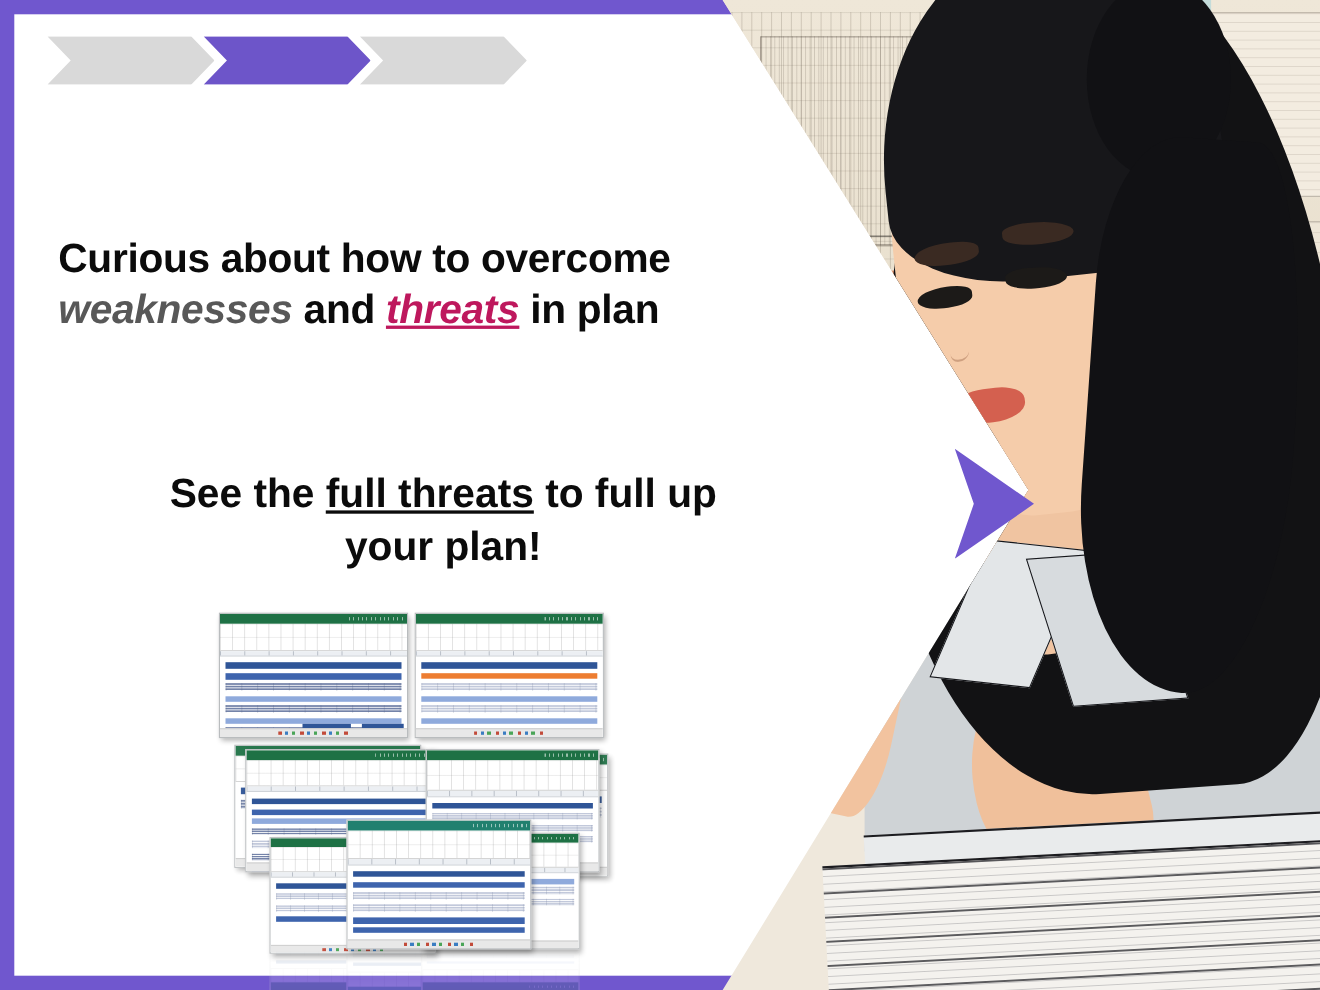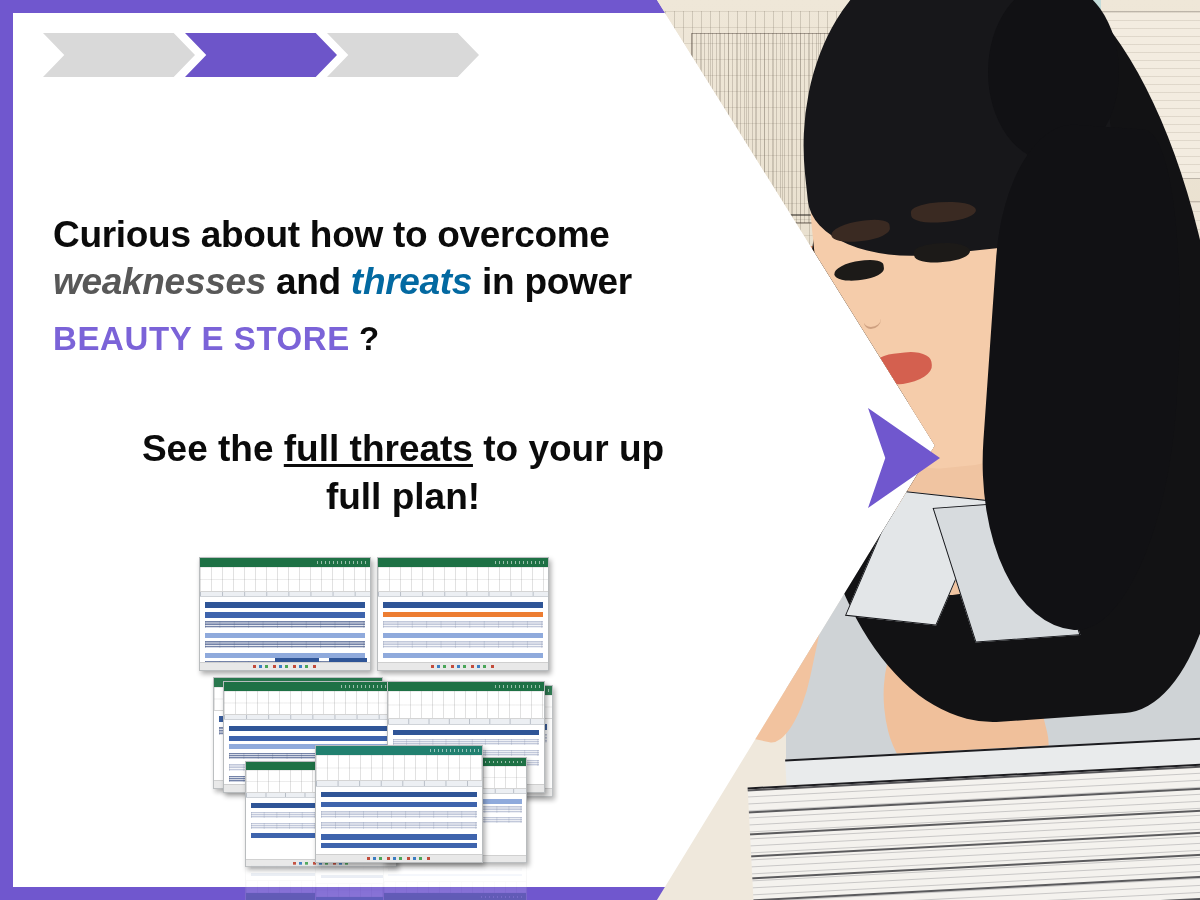--- a/index.html
+++ b/index.html
@@ -373,27 +373,26 @@
   <div class="notch" style="background: rgb(112, 87, 206);"></div>
 
   <div class="steps">
     <div class="chev inactive" style="background: rgb(217, 217, 217);"></div>
     <div class="chev active" style="background: rgb(109, 85, 201);"></div>
     <div class="chev inactive" style="background: rgb(217, 217, 217);"></div>
   </div>
 
   <div class="headline">
     <span class="hl-line">Curious about how to overcome</span>
-    <span class="hl-line l2"><span class="em-gray" style="color: rgb(88, 88, 88);">weaknesses</span><span> and </span><span class="em-gray" style="color: #0369a1;">threats</span><span> in power</span></span>
-    <span class="brandline"><span class="brand" style="color: rgb(123, 99, 216);">BEAUTY E STORE</span><span class="qm">&nbsp;</span><span class="qm">?</span></span>
+    <span class="hl-line l2"><span class="em-gray" style="color: rgb(88, 88, 88);">weaknesses</span><span> and </span><span class="em-gray" style="color: #be185d; text-decoration: underline;">threats</span><span> in plan</span></span>
   </div>
 
   <div class="cta">
-    <span class="cta-line"><span>See the </span><span class="uline">full threats</span><span> to your up</span></span>
-    <span class="cta-line">full plan!</span>
+    <span class="cta-line"><span>See the </span><span class="uline">full threats</span><span> to full up</span></span>
+    <span class="cta-line">your plan!</span>
   </div>
 
   <div class="collage">
 
     <div class="xl" style="left:8px; top:4px; width:172px; height:114px;">
       <div class="tb"></div>
       <div class="rb"></div>
       <div class="cols"></div>
       <div class="sheet">
         <div class="ttl"></div>

